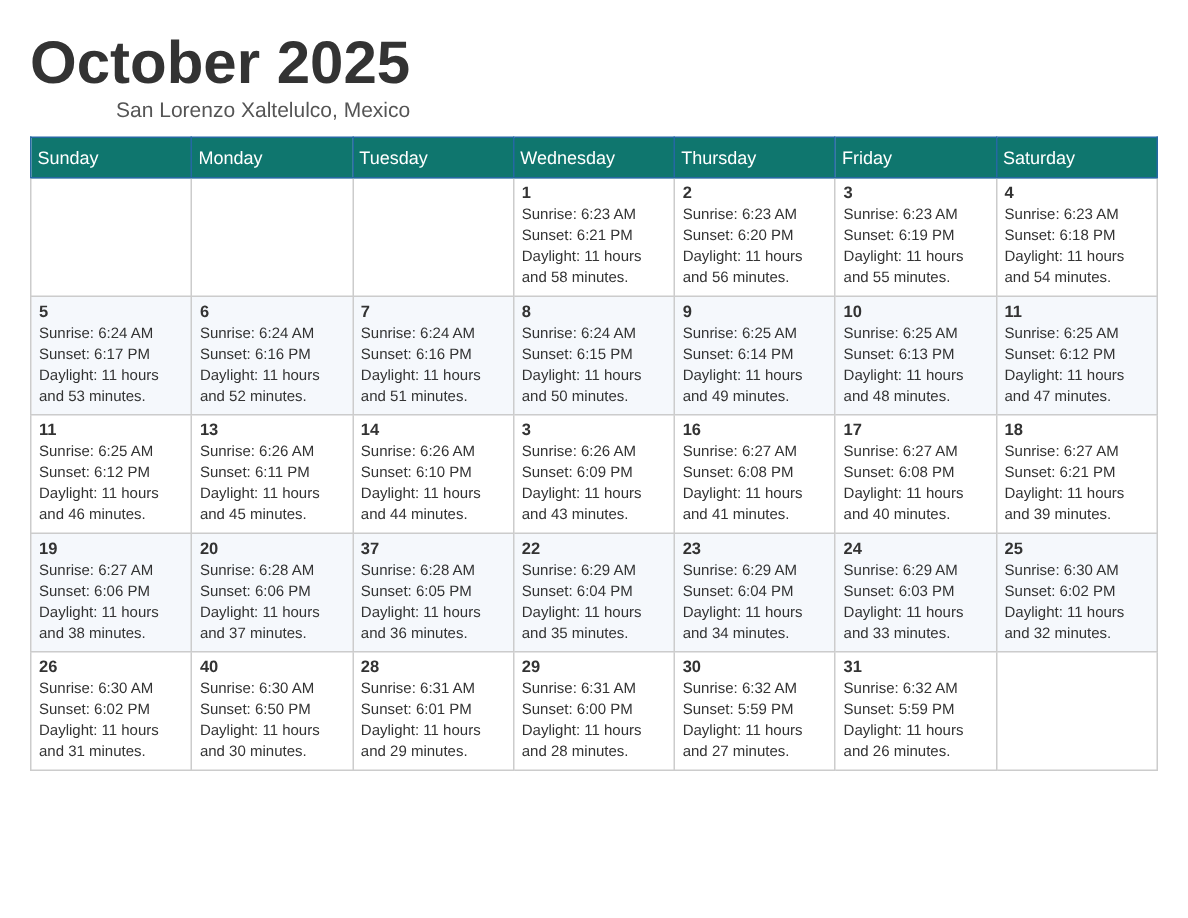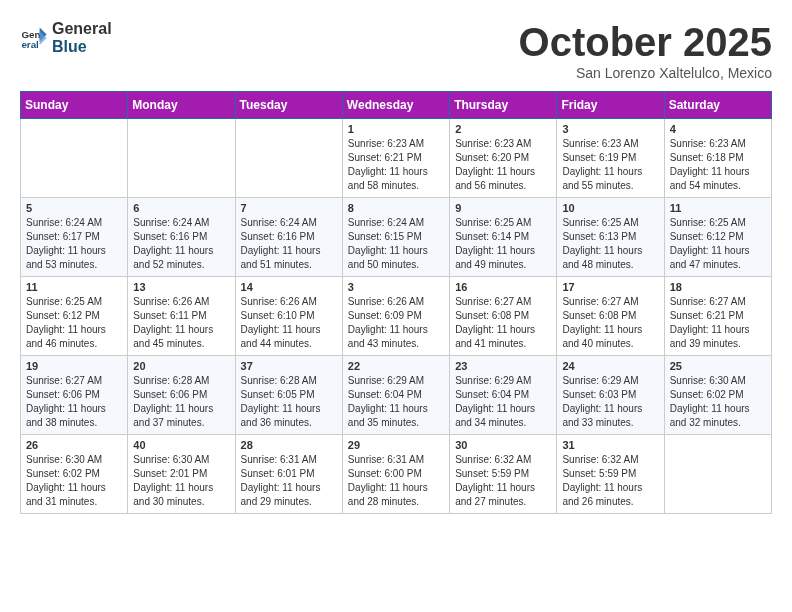--- a/index.html
+++ b/index.html
@@ -37,24 +37,24 @@
       font-size: 14px;
       color: #555;
       margin-left: 12px;
     }
     .calendar {
       width: 100%;
       border-collapse: collapse;
       border: 1px solid #ccc;
     }
     .calendar th {
-      background-color: #a21caf;
+      background-color: #0f766e;
       color: white;
       font-size: 12px;
-      font-weight: bold;
+      font-weight: normal;
       padding: 6px 4px;
       text-align: left;
       border: 1px solid #2568a3;
     }
     .calendar td {
       width: 107px;
       vertical-align: top;
       padding: 4px 5px;
       border: 1px solid #ccc;
       font-size: 10px;
@@ -77,34 +77,20 @@
       color: #333;
     }
     .empty-cell {
       background: #f9f9f9;
     }
   </style>
 </head>
 <body>
 
 <div class="header-area">
-  <div class="logo">
-    <svg class="logo-icon" viewBox="0 0 40 40">
-      <text x="2" y="20" font-size="14" font-weight="bold" fill="#333">Gen</text>
-      <text x="2" y="34" font-size="14" font-weight="bold" fill="#1a5276">eral</text>
-      <polygon points="28,5 38,15 28,25" fill="#2e75b6"></polygon>
-      <polygon points="28,10 38,20 28,30" fill="#5b9bd5" opacity="0.7"></polygon>
-    </svg>
-    <div>
-      <div>
-        <span style="font-size:16px;font-weight:bold;color:#333;">General</span><br>
-        <span style="font-size:16px;font-weight:bold;color:#1a5276;">Blue</span>
-      </div>
-    </div>
-  </div>
   <div class="title-area">
     <div class="month-title">October 2025</div>
     <div class="location-title">San Lorenzo Xaltelulco, Mexico</div>
   </div>
 </div>
 
 <table class="calendar">
   <thead>
     <tr>
     <th>Sunday</th>
@@ -281,21 +267,21 @@
       <tr>
         <td>
           <span class="day-number">26</span>
           <div class="day-info">Sunrise: 6:30 AM
 Sunset: 6:02 PM
 Daylight: 11 hours and 31 minutes.</div>
         </td>
         <td>
           <span class="day-number">40</span>
           <div class="day-info">Sunrise: 6:30 AM
-Sunset: 2:01 PM
+Sunset: 6:50 PM
 Daylight: 11 hours and 30 minutes.</div>
         </td>
         <td>
           <span class="day-number">28</span>
           <div class="day-info">Sunrise: 6:31 AM
 Sunset: 6:01 PM
 Daylight: 11 hours and 29 minutes.</div>
         </td>
         <td>
           <span class="day-number">29</span>

